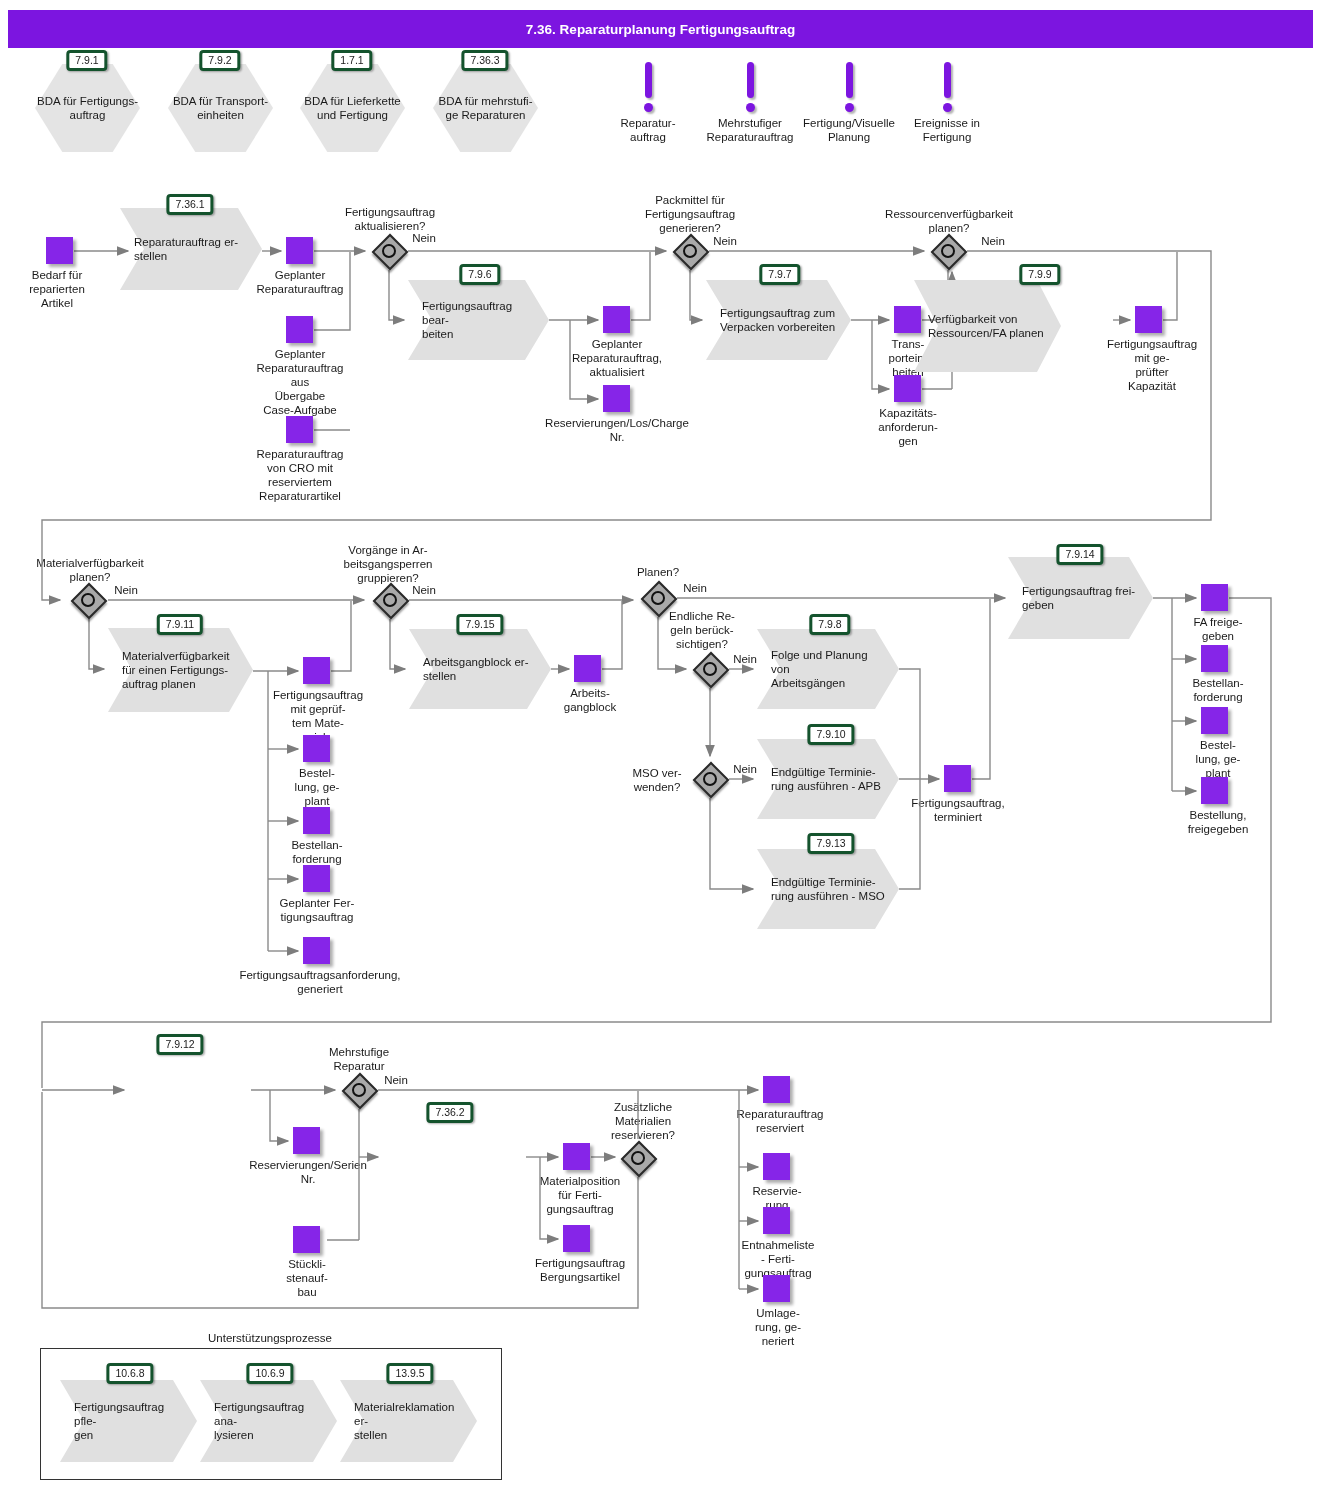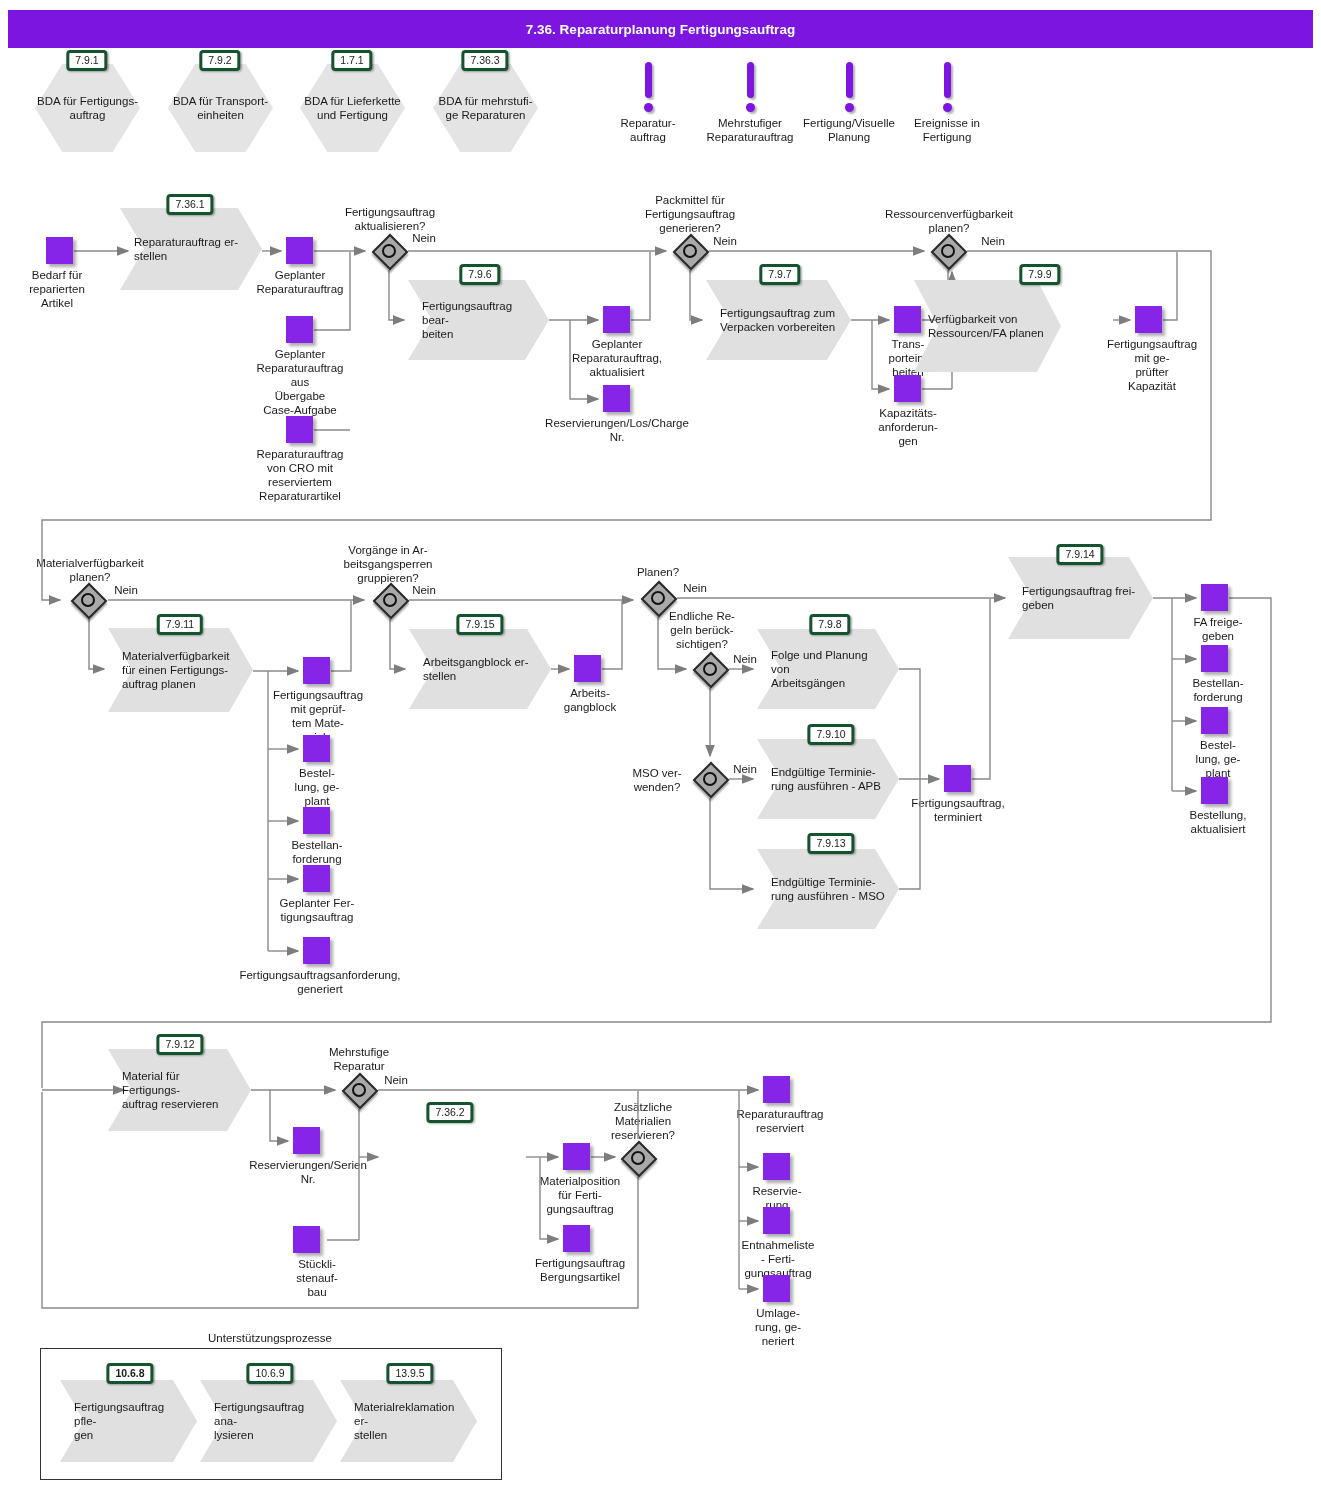--- a/index.html
+++ b/index.html
@@ -221,25 +221,20 @@
 rung ausführen - MSO</div>
   </div>
   <div class="pnum" style="left:1080px;top:544px;">7.9.14</div>
   <div class="chev node" style="left:1008px;top:557px;width:145px;height:82px;">
     <div class="shape"></div>
     <div class="t">Fertigungsauftrag frei-
 geben</div>
   </div>
 
   <div class="pnum" style="left:180px;top:1034px;">7.9.12</div>
-  <div class="chev node" style="left:108px;top:1049px;width:143px;height:82px;">
-    <div class="shape"></div>
-    <div class="t">Material für Fertigungs-
-auftrag reservieren</div>
-  </div>
   <div class="pnum" style="left:450px;top:1102px;">7.36.2</div>
 
   <div class="doc node" style="left:46px;top:237px;"></div>
   <div class="lbl" style="left:57px;top:268px;width:100px;">Bedarf für
 reparierten
 Artikel</div>
   <div class="doc node" style="left:286px;top:237px;"></div>
   <div class="lbl" style="left:300px;top:268px;width:120px;">Geplanter
 Reparaturauftrag</div>
   <div class="doc node" style="left:286px;top:316px;"></div>
@@ -303,27 +298,27 @@
 geben</div>
   <div class="doc node" style="left:1201px;top:645px;"></div>
   <div class="lbl" style="left:1218px;top:676px;width:90px;">Bestellan-
 forderung</div>
   <div class="doc node" style="left:1201px;top:707px;"></div>
   <div class="lbl" style="left:1218px;top:738px;width:80px;">Bestel-
 lung, ge-
 plant</div>
   <div class="doc node" style="left:1201px;top:777px;"></div>
   <div class="lbl" style="left:1218px;top:808px;width:95px;">Bestellung,
-aktualisiert</div>
+freigegeben</div>
 
   <div class="doc node" style="left:293px;top:1127px;"></div>
   <div class="lbl" style="left:308px;top:1158px;width:165px;">Reservierungen/Serien
 Nr.</div>
   <div class="doc node" style="left:293px;top:1226px;"></div>
-  <div class="lbl" style="left:317px;top:1257px;width:80px;">Stückli-
+  <div class="lbl" style="left:307px;top:1257px;width:80px;">Stückli-
 stenauf-
 bau</div>
   <div class="doc node" style="left:563px;top:1143px;"></div>
   <div class="lbl" style="left:580px;top:1174px;width:105px;">Materialposition
 für Ferti-
 gungsauftrag</div>
   <div class="doc node" style="left:563px;top:1225px;"></div>
   <div class="lbl" style="left:580px;top:1256px;width:125px;">Fertigungsauftrag
 Bergungsartikel</div>
   <div class="doc node" style="left:763px;top:1076px;"></div>
@@ -418,21 +413,21 @@
   <div class="lbl" style="left:643px;top:1100px;width:95px;">Zusätzliche
 Materialien
 reservieren?</div>
   <div class="gw node" style="left:619px;top:1139px;">
       <span class="d"></span>
       <span class="r"></span>
     </div>
 
   <div class="lbl" style="left:270px;top:1331px;width:200px;">Unterstützungsprozesse</div>
   <div class="supbox"></div>
-  <div class="pnum" style="left:130px;top:1363px;font-weight:bold;">10.6.8</div>
+  <div class="pnum" style="left:130px;top:1363px;">10.6.8</div>
   <div class="chev node" style="left:60px;top:1380px;width:137px;height:82px;text-decoration:underline;">
     <div class="shape"></div>
     <div class="t">Fertigungsauftrag pfle-
 gen</div>
   </div>
   <div class="pnum" style="left:270px;top:1363px;">10.6.9</div>
   <div class="chev node" style="left:200px;top:1380px;width:137px;height:82px;">
     <div class="shape"></div>
     <div class="t">Fertigungsauftrag ana-
 lysieren</div>

